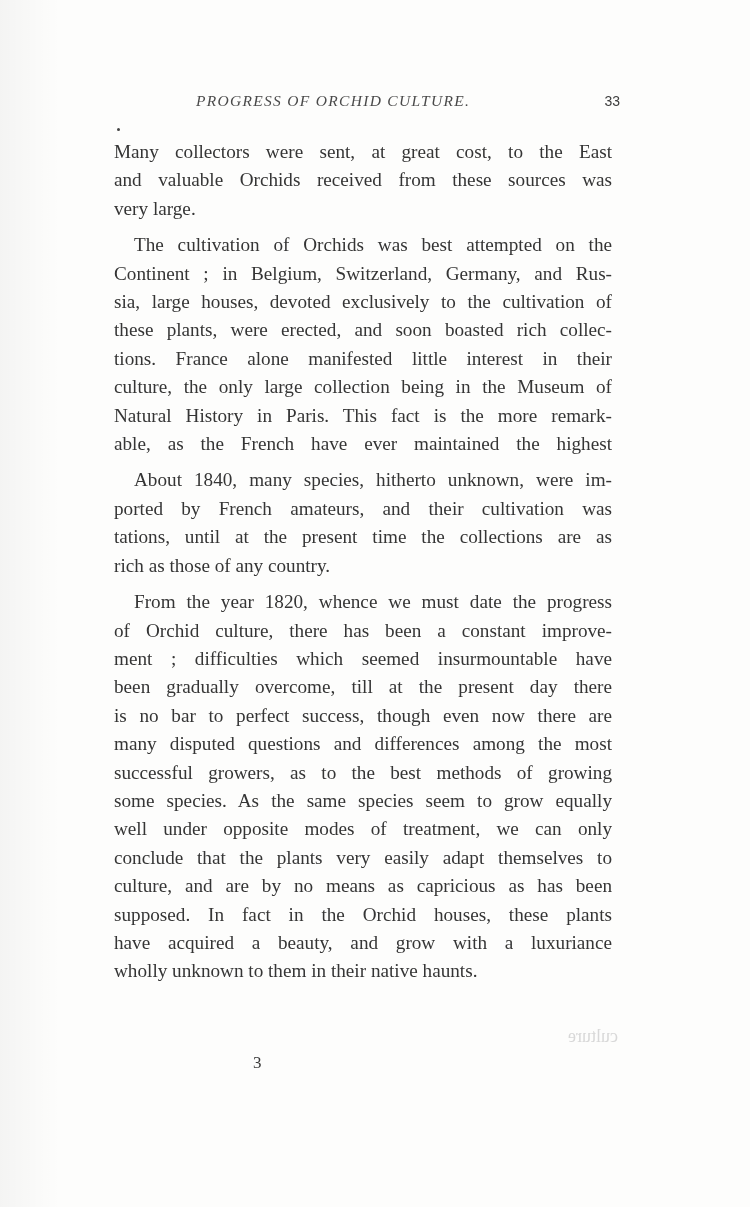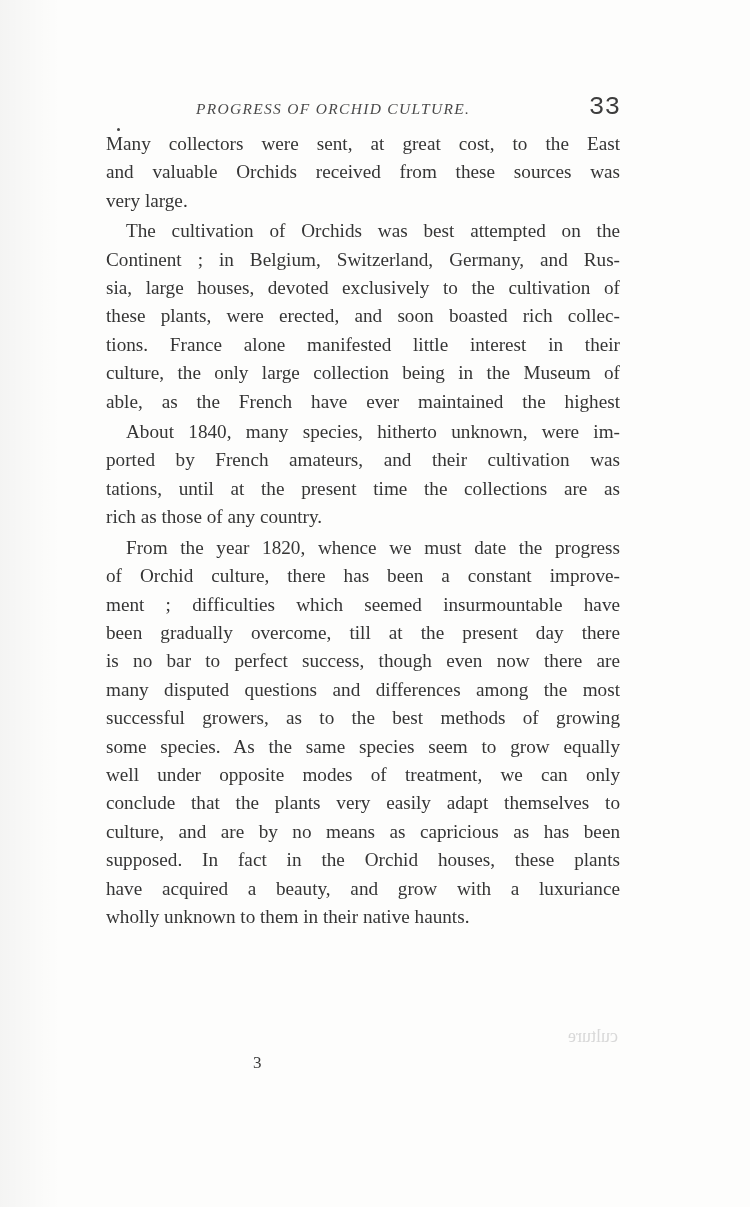--- a/index.html
+++ b/index.html
@@ -34,32 +34,32 @@
       align-items: baseline;
     }
     .running-title {
       font-style: italic;
       font-size: 15.5px;
       letter-spacing: 1.3px;
       color: #4a4a4a;
       font-family: "Liberation Serif", serif;
     }
     .page-number {
-      font-size: 26px;
+      font-size: 14px;
       color: #3d3d3d;
-      font-family: Liberation Mono, monospace;
+      font-family: Liberation Sans, sans-serif;
     }
     .text-block {
       position: absolute;
       top: 130px;
       left: 106px;
       width: 514px;
     }
     .para {
-      margin: 0;
+      margin: 8px;
       font-size: 19.2px;
       line-height: 28.4px;
       text-align: justify;
       hyphens: manual;
       color: #353535;
     }
     .para + .para { margin-top: 2px; }
     .line {
       display: block;
       text-align: justify;
@@ -116,20 +116,21 @@
       <span class="line last">very large.</span>
     </p>
 
     <p class="para">
       <span class="line indent">The cultivation of Orchids was best attempted on the</span>
       <span class="line">Continent ; in Belgium, Switzerland, Germany, and Rus-</span>
       <span class="line">sia, large houses, devoted exclusively to the cultivation of</span>
       <span class="line">these plants, were erected, and soon boasted rich collec-</span>
       <span class="line">tions.  France alone manifested little interest in their</span>
       <span class="line">culture, the only large collection being in the Museum of</span>
+      <span class="line">Natural History in Paris.  This fact is the more remark-</span>
       <span class="line">able, as the French have ever maintained the highest</span>
     </p>
 
     <p class="para">
       <span class="line indent">About 1840, many species, hitherto unknown, were im-</span>
       <span class="line">ported by French amateurs, and their cultivation was</span>
       <span class="line">tations, until at the present time the collections are as</span>
       <span class="line last">rich as those of any country.</span>
     </p>
 

